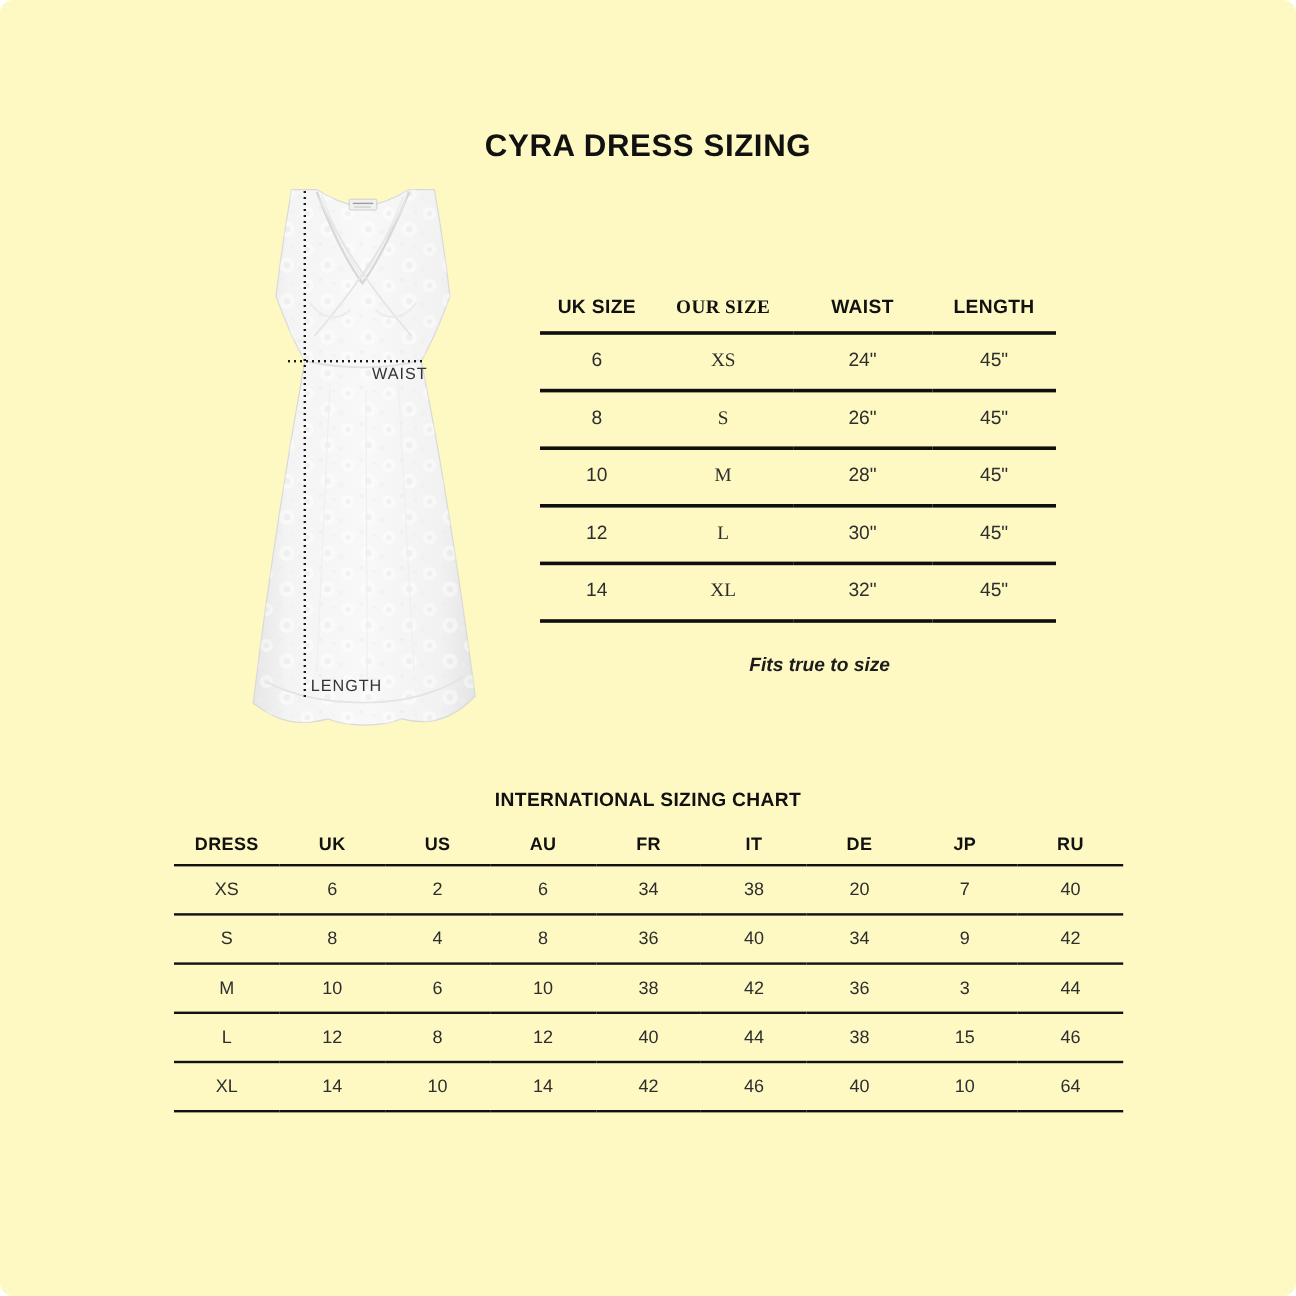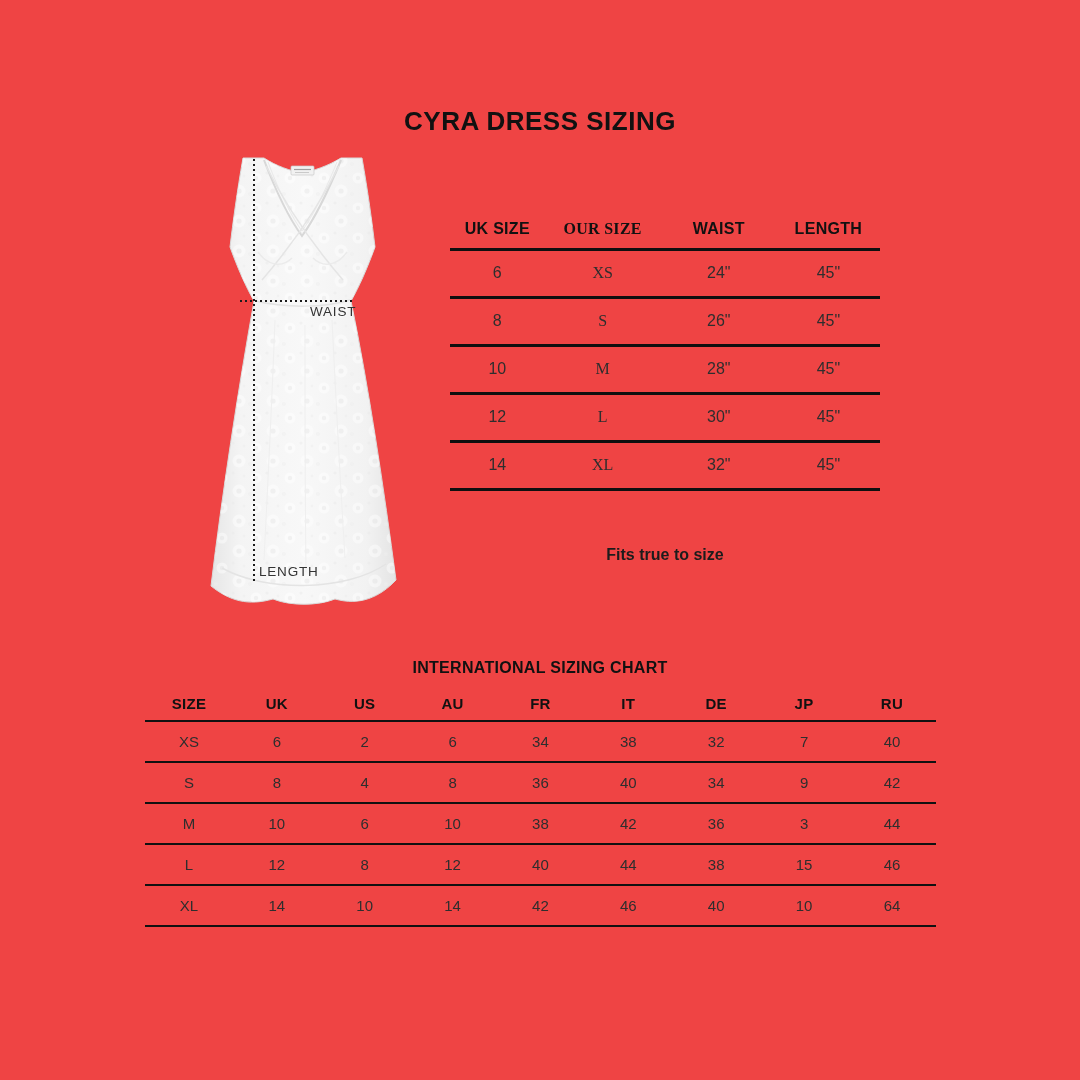--- a/index.html
+++ b/index.html
@@ -5,22 +5,23 @@
   * { margin: 0; padding: 0; box-sizing: border-box; }
   html, body { background: #ffffff; }
   body {
     font-family: "Liberation Sans", "DejaVu Sans", sans-serif;
     color: #1a1a1a;
   }
   .canvas {
     position: relative;
     width: 1080px;
     height: 1080px;
-    background: #ef4444;
+    background: #fef9c3;
     overflow: hidden;
+    border-radius: 11px;
   }
 
   
   .page-title {
     position: absolute;
     top: 106px;
     left: 0;
     width: 1080px;
     text-align: center;
     font-size: 26px;
@@ -71,21 +72,21 @@
     color: #333333;
   }
 
   
   table { border-collapse: collapse; table-layout: fixed; }
   th, td { text-align: center; vertical-align: middle; }
 
   .size-table {
     position: absolute;
     left: 450px;
-    top: 210px;
+    top: 238px;
     width: 430px;
   }
   .size-table th {
     height: 39px;
     font-size: 16px;
     font-weight: 700;
     letter-spacing: 0.3px;
     color: #111111;
     border-bottom: 3px solid #0f0f0f;
   }
@@ -97,26 +98,27 @@
     border-bottom: 3px solid #0f0f0f;
   }
   .size-table th:nth-child(1), .size-table td:nth-child(1) { width: 22%; }
   .size-table th:nth-child(2), .size-table td:nth-child(2) { width: 27%; font-family: Liberation Serif, serif; }
   .size-table th:nth-child(3), .size-table td:nth-child(3) { width: 27%; }
   .size-table th:nth-child(4), .size-table td:nth-child(4) { width: 24%; }
 
   
   .fit-note {
     position: absolute;
-    left: 450px;
+    left: 468px;
     top: 543px;
     width: 430px;
     text-align: center;
     font-size: 16px;
     font-weight: 700;
+    font-style: italic;
     color: #1c1c1c;
     line-height: 23px;
   }
 
   
   .intl-title {
     position: absolute;
     top: 659px;
     left: 0;
     width: 1080px;
@@ -263,40 +265,40 @@
     </table>
 
   <div class="fit-note">
     <div>Fits true to size</div>
   </div>
 
   <h2 class="intl-title">INTERNATIONAL SIZING CHART</h2>
   <table class="intl-table">
       <thead>
         <tr>
-          <th>SIZE</th>
+          <th>DRESS</th>
           <th>UK</th>
           <th>US</th>
           <th>AU</th>
           <th>FR</th>
           <th>IT</th>
           <th>DE</th>
           <th>JP</th>
           <th>RU</th>
         </tr>
       </thead>
       <tbody>
         <tr>
           <td>XS</td>
           <td>6</td>
           <td>2</td>
           <td>6</td>
           <td>34</td>
           <td>38</td>
-          <td>32</td>
+          <td>20</td>
           <td>7</td>
           <td>40</td>
         </tr>
         <tr>
           <td>S</td>
           <td>8</td>
           <td>4</td>
           <td>8</td>
           <td>36</td>
           <td>40</td>

